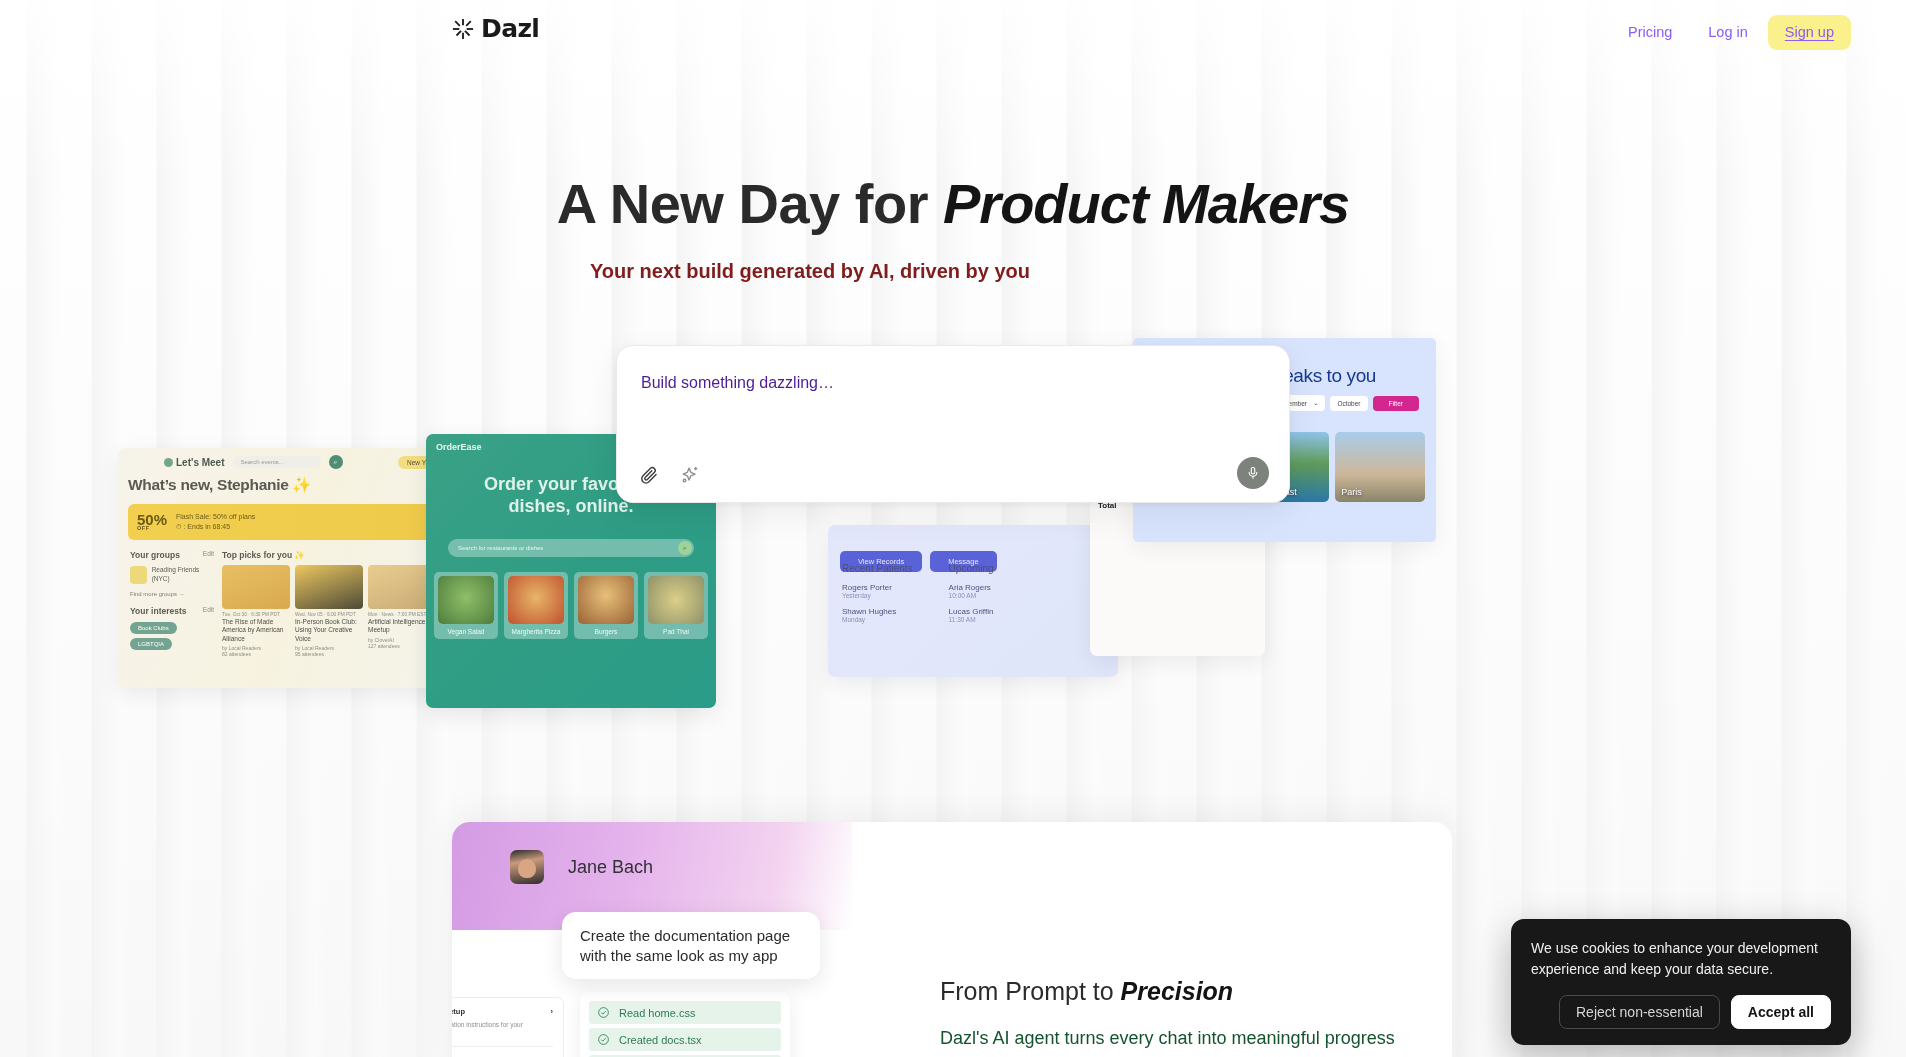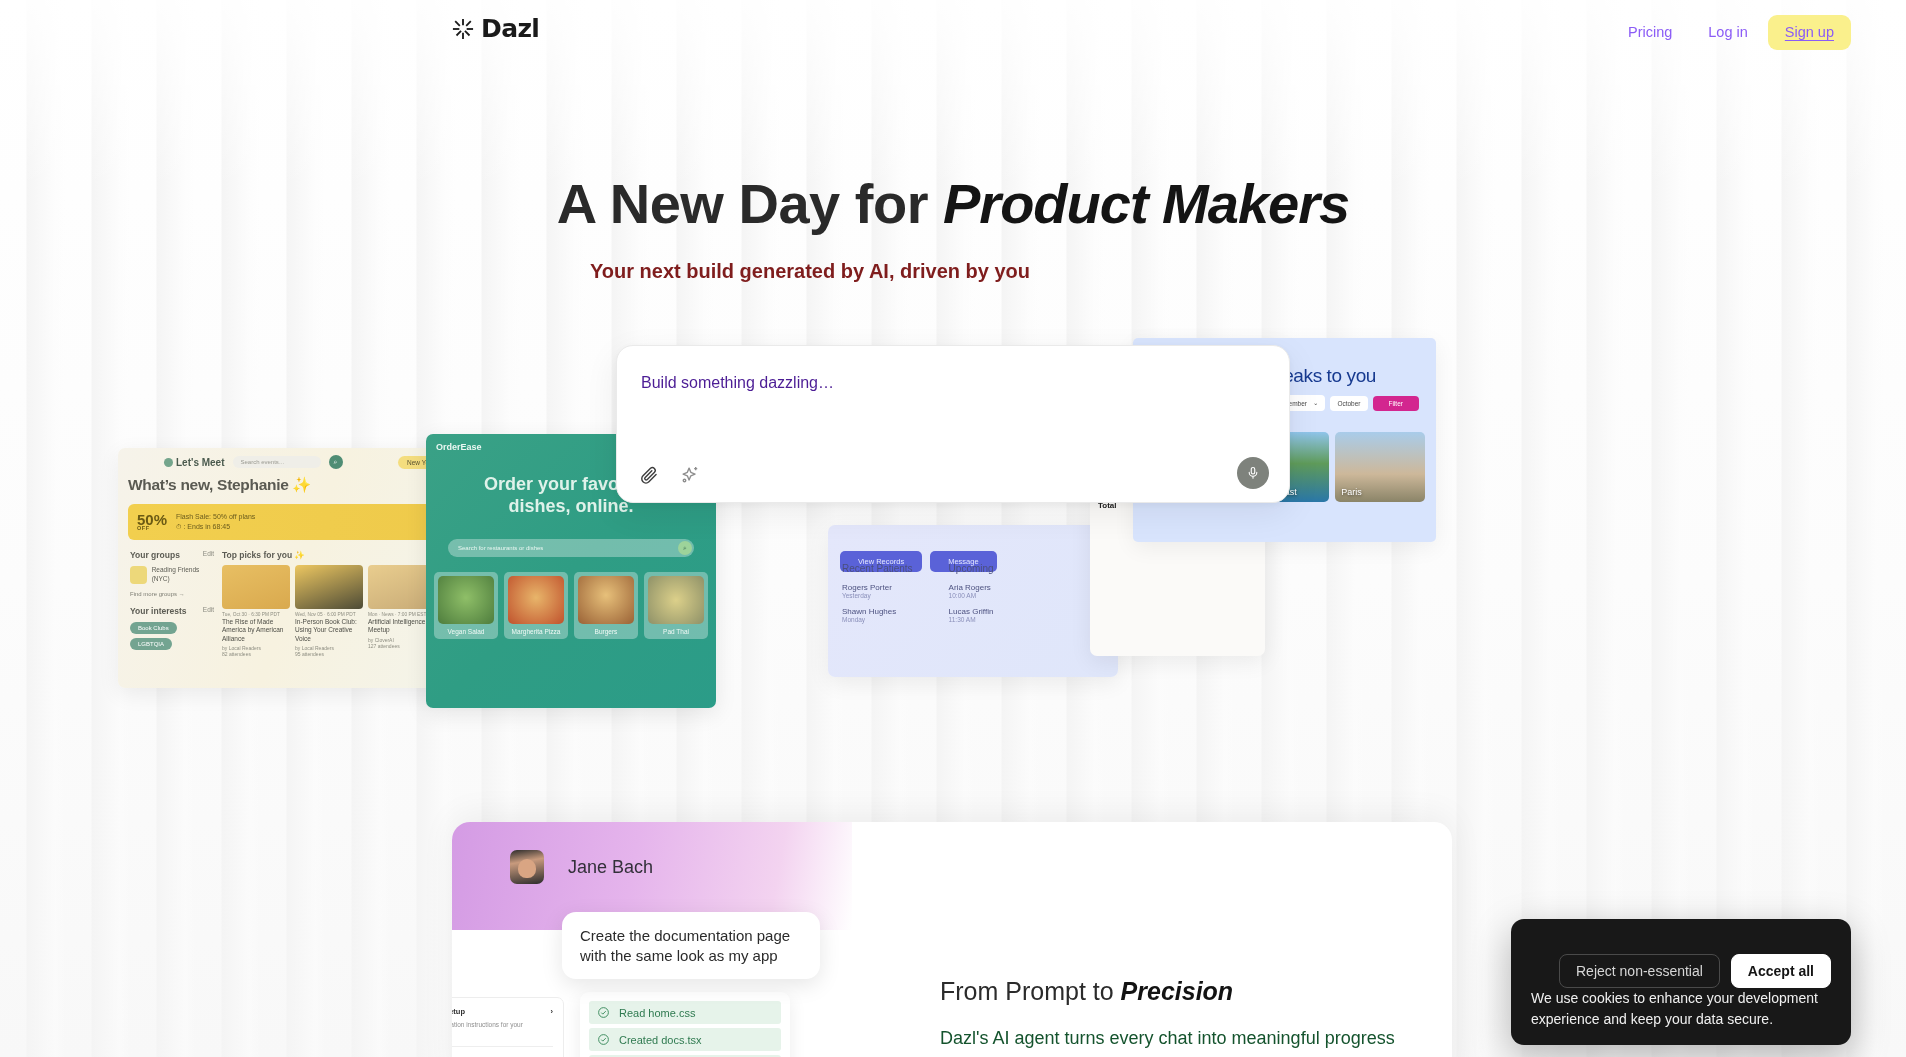--- a/index.html
+++ b/index.html
@@ -561,18 +561,18 @@
     </div>
   </div>
 
   <h2 id="prec-title">
     <span class="light">From Prompt to </span><span class="accent">Precision</span>
   </h2>
   <p id="prec-sub">Dazl's AI agent turns every chat into meaningful progress</p>
 </div>
 
 <div id="cookie">
+  <div id="cookie-text">We use cookies to enhance your development experience and keep your data secure.</div>
   <div id="cookie-actions">
     <button class="ck-btn" id="cookie-reject">Reject non-essential</button>
     <button class="ck-btn" id="cookie-accept">Accept all</button>
   </div>
-  <div id="cookie-text">We use cookies to enhance your development experience and keep your data secure.</div>
 </div>
 
 </body></html>

